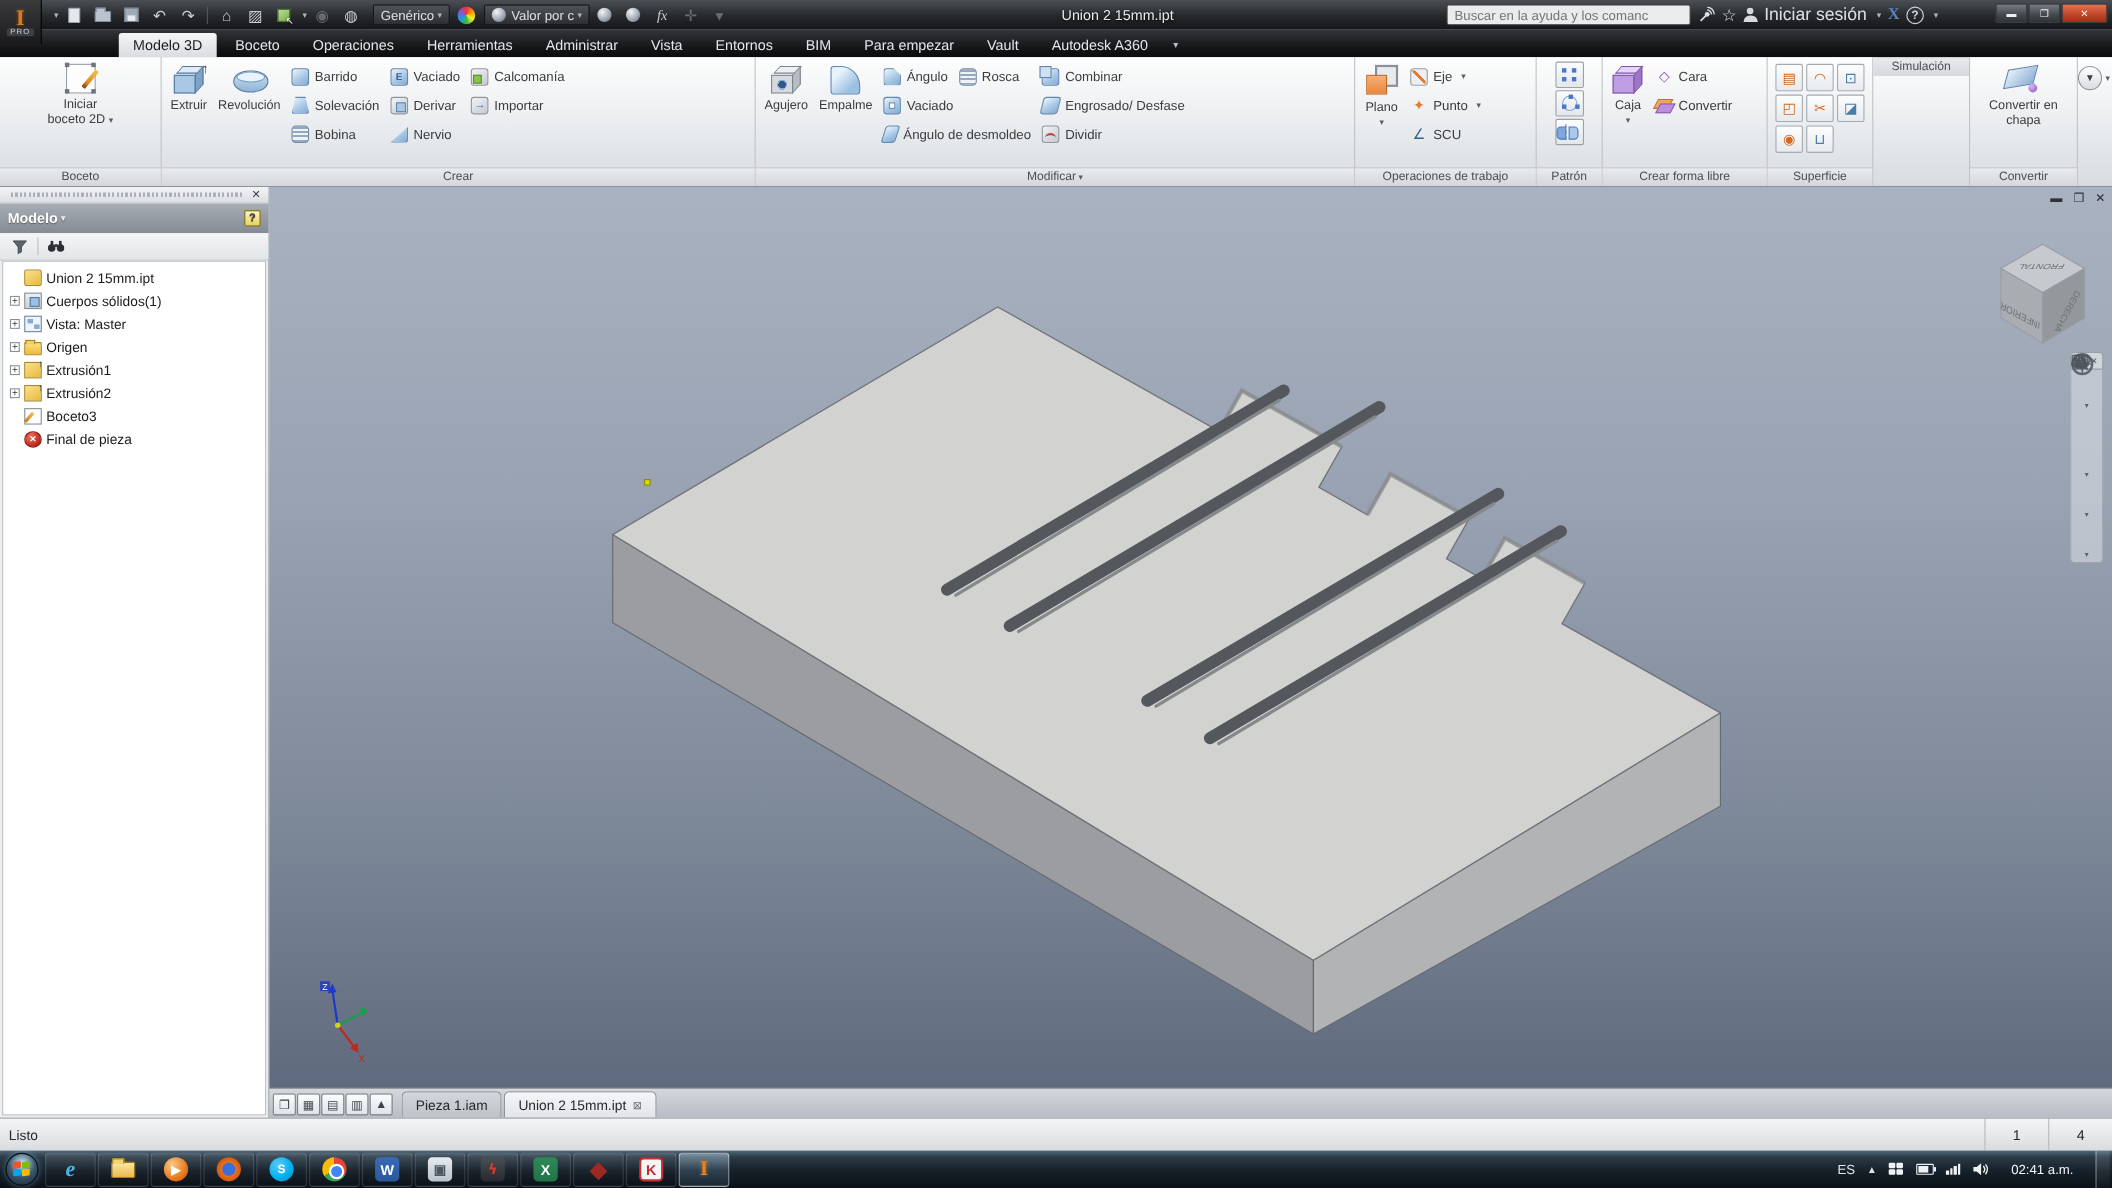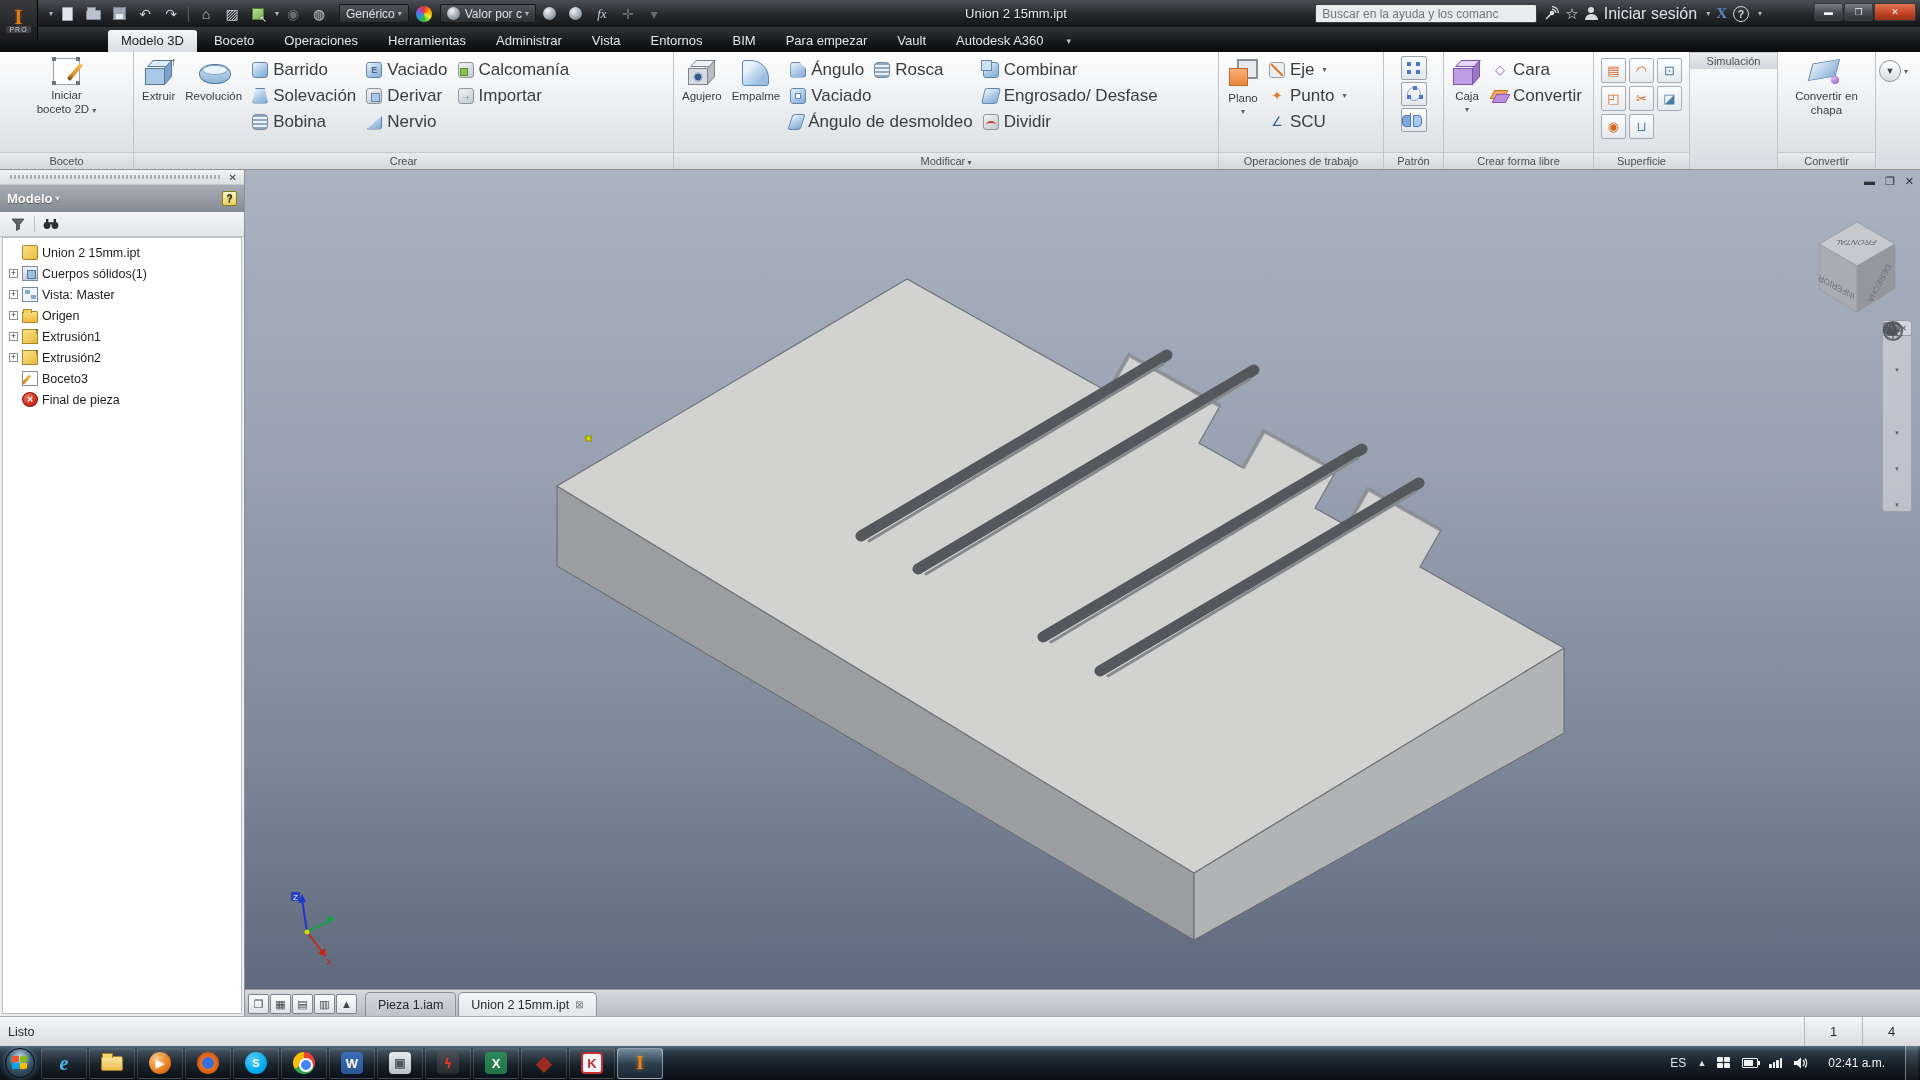--- a/index.html
+++ b/index.html
@@ -67,21 +67,21 @@
   .panel{height:100%;display:flex;flex-direction:column;border-right:1px solid #c0c3c7;flex:none}
   .pbody{flex:1;display:flex;align-items:stretch;padding:4px 4px 0;gap:2px;overflow:hidden}
   .pname{height:17px;line-height:16px;font-size:11px;color:#4c4f52;text-align:center;
     background:linear-gradient(#e9ebee,#d4d7db);border-top:1px solid #c7cacd;white-space:nowrap;overflow:hidden;cursor:pointer}
   .pname.withcaret::after{content:" ▾";font-size:8px;color:#5a5e62}
   .bigbtn{display:flex;flex-direction:column;align-items:center;justify-content:flex-start;padding:2px 4px;border-radius:3px;cursor:pointer;flex:none}
   .blabel{font-size:11.5px;color:#3a3c3e;text-align:center;line-height:1.2;margin-top:4px;white-space:nowrap}
   .bcaret{font-size:8px;color:#5a5e62;margin-top:1px}
   .scol{display:flex;flex-direction:column;justify-content:flex-start;gap:1px;padding-top:1px}
   .sbtn{display:flex;align-items:center;gap:5px;height:25px;padding:0 4px;border-radius:3px;cursor:pointer;white-space:nowrap}
-  .slabel{font-size:17px;color:#3a3c3e}
+  .slabel{font-size:12px;color:#3a3c3e}
   .srow{display:flex;gap:2px}
 
   
   .c3{position:relative;width:30px;height:28px;flex:none}
   .c3 .f{position:absolute;left:1px;bottom:1px;width:20px;height:17px;background:var(--f,#a9c8e6);border:1px solid var(--e,#55779c)}
   .c3 .t{position:absolute;left:6px;top:2px;width:20px;height:7px;background:var(--t,#dcebf8);border:1px solid var(--e,#55779c);transform:skewX(-42deg)}
   .c3 .s{position:absolute;right:2px;top:6px;width:8px;height:17px;background:var(--s,#7fa3c8);border:1px solid var(--e,#55779c);transform:skewY(-48deg)}
   .c3 .arr{position:absolute;right:-3px;top:-3px;font-size:12px;color:#333;font-weight:bold}
   .c3.purple{--f:#bf9de2;--t:#e4d4f6;--s:#9d76c8;--e:#7c57a8}
   .c3.gray{--f:#d7dbe0;--t:#eef1f4;--s:#b7bcc3;--e:#7c838c}
@@ -348,21 +348,21 @@
     <div class="rtab">Entornos</div>
     <div class="rtab">BIM</div>
     <div class="rtab">Para empezar</div>
     <div class="rtab">Vault</div>
     <div class="rtab">Autodesk A360</div>
     <div class="rtab-caret">▾</div>
   </div>
 
   <div class="ribbon">
 
-    <div class="panel" style="width:134px">
+    <div class="panel" style="width:147px">
       <div class="pbody" style="justify-content:center">
         <div class="bigbtn">
           <div class="sk34"></div>
           <div class="blabel"><span>Iniciar</span><br><span>boceto 2D</span> <span class="bcaret">▾</span></div>
         </div>
       </div>
       <div class="pname">Boceto</div>
     </div>
 
     <div class="panel" style="width:540px">

